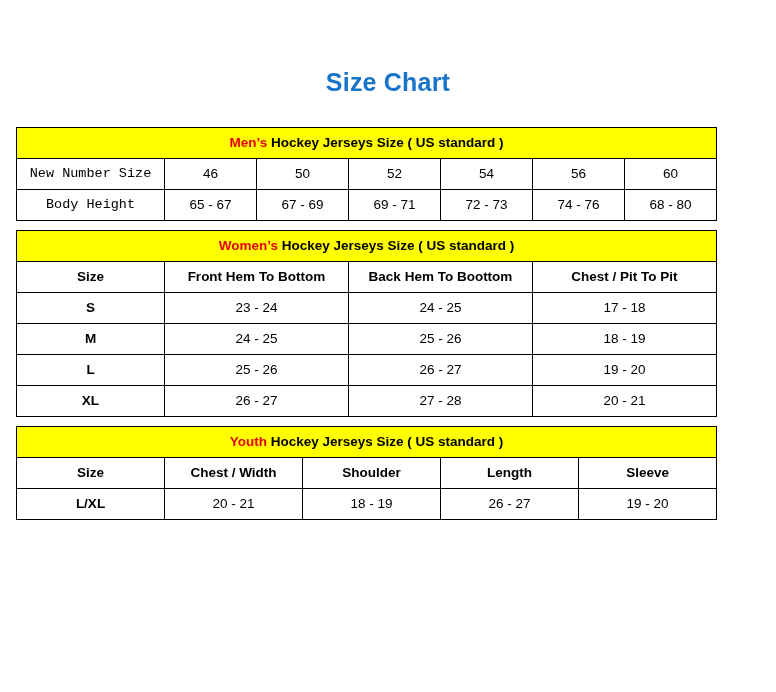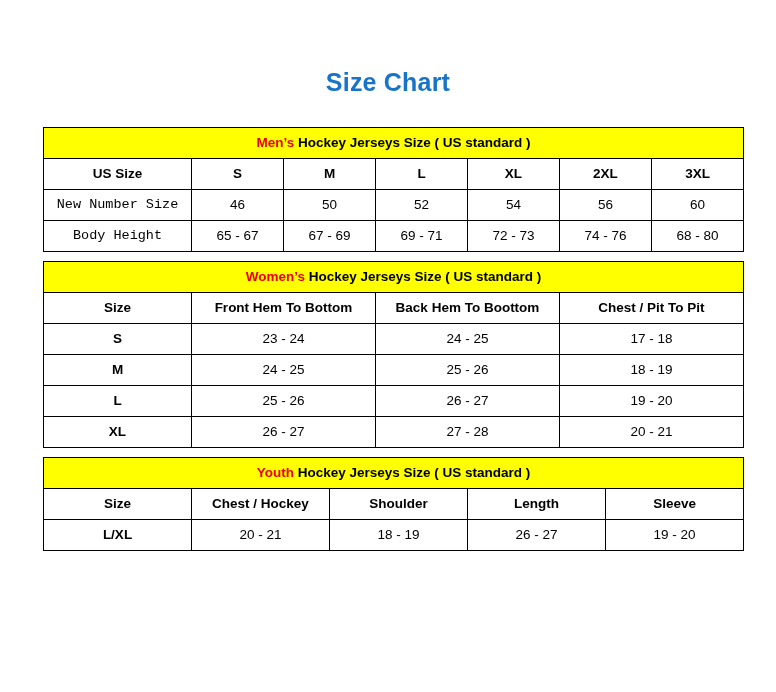--- a/index.html
+++ b/index.html
@@ -24,21 +24,21 @@
     text-align: center;
     color: #1874c8;
     font-size: 25px;
     font-weight: bold;
     letter-spacing: 0.2px;
     padding-top: 68px;
     padding-bottom: 0;
     margin: 0;
   }
   .chart-wrap {
-    margin: 30px 38px 0 43px;
+    margin: 30px 38px 0 16px;
     width: 700px;
   }
   table.sz {
     border-collapse: collapse;
     width: 700px;
     table-layout: fixed;
   }
   table.sz td {
     border: 1px solid #000000;
     height: 26px;
@@ -87,29 +87,20 @@
         <col style="width:92px">
         <col style="width:92px">
         <col style="width:92px">
         <col style="width:92px">
         <col style="width:92px">
         <col style="width:92px">
       </colgroup>
       <tbody>
         <tr class="section-head">
           <td colspan="7"><span class="accent">Men’s</span><span> Hockey Jerseys Size ( US standard )</span></td>
-        </tr>
-        <tr class="colhead">
-          <td>US Size</td>
-          <td>S</td>
-          <td>M</td>
-          <td>L</td>
-          <td>XL</td>
-          <td>2XL</td>
-          <td>3XL</td>
         </tr>
         <tr>
           <td class="rowlabel">New Number Size</td>
           <td>46</td>
           <td>50</td>
           <td>52</td>
           <td>54</td>
           <td>56</td>
           <td>60</td>
         </tr>
@@ -180,21 +171,21 @@
         <col style="width:138px">
         <col style="width:138px">
         <col style="width:138px">
       </colgroup>
       <tbody>
         <tr class="section-head">
           <td colspan="5"><span class="accent">Youth</span><span> Hockey Jerseys Size ( US standard )</span></td>
         </tr>
         <tr class="colhead">
           <td>Size</td>
-          <td>Chest / Hockey</td>
+          <td>Chest / Width</td>
           <td>Shoulder</td>
           <td>Length</td>
           <td>Sleeve</td>
         </tr>
         <tr>
           <td class="bold">L/XL</td>
           <td>20 - 21</td>
           <td>18 - 19</td>
           <td>26 - 27</td>
           <td>19 - 20</td>

